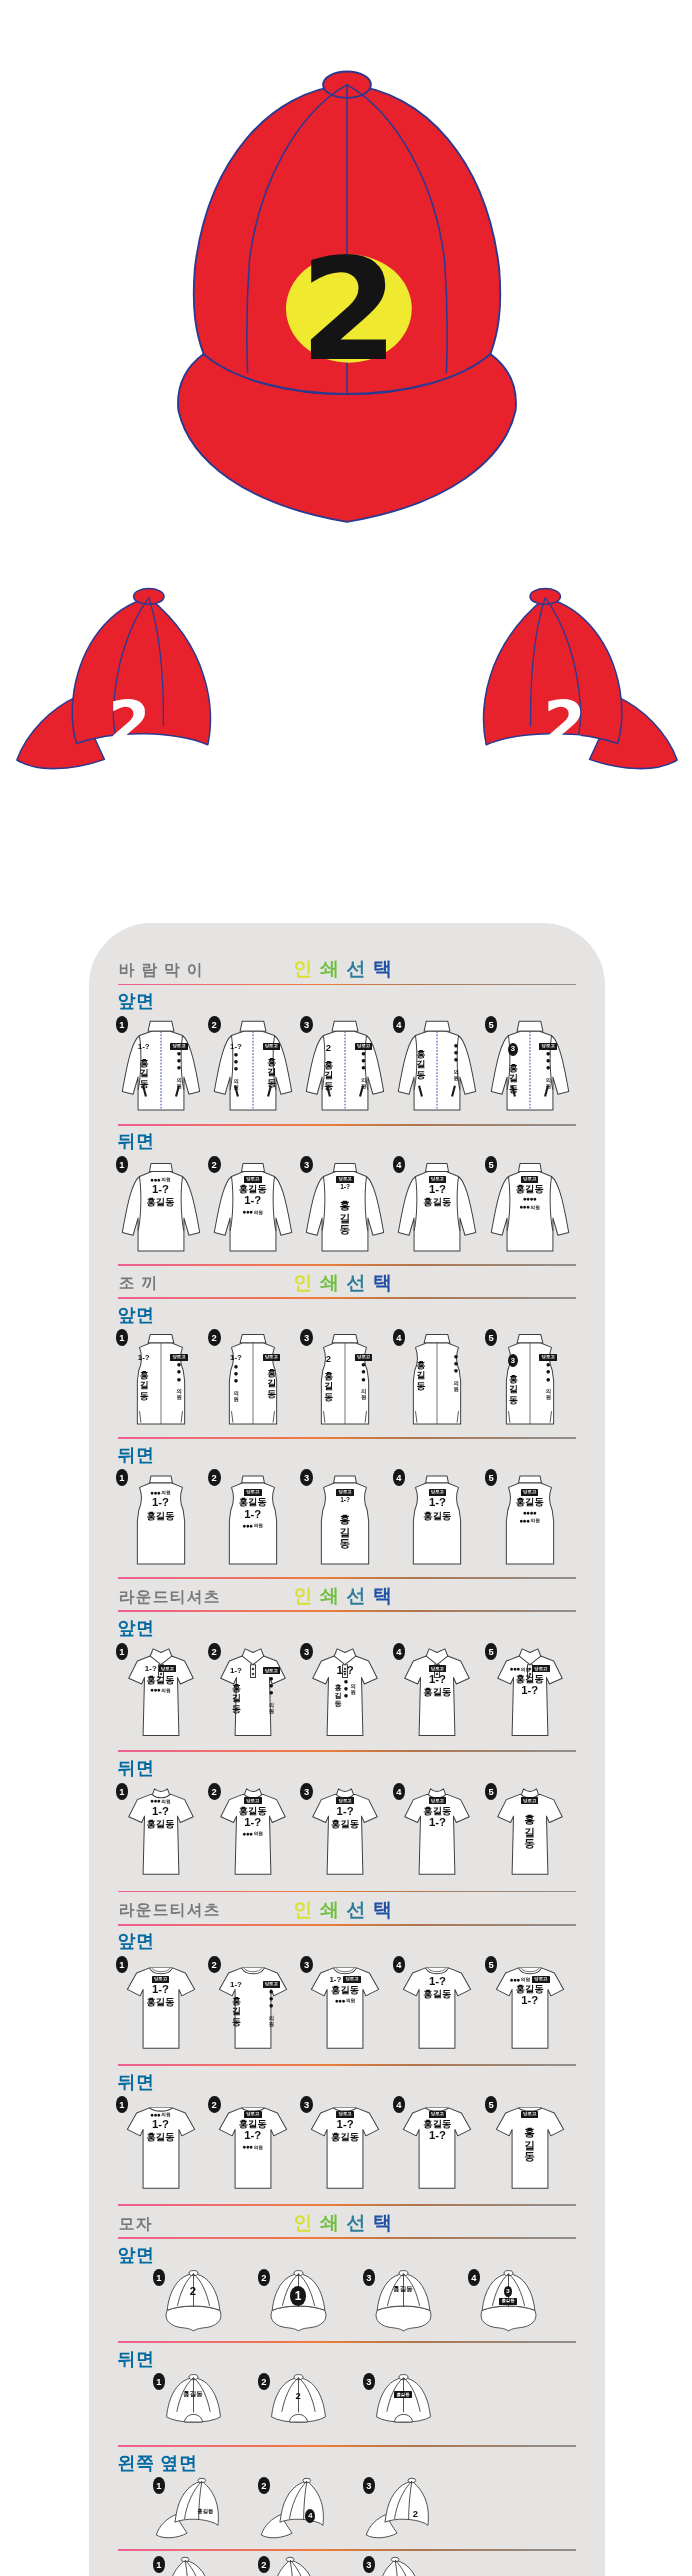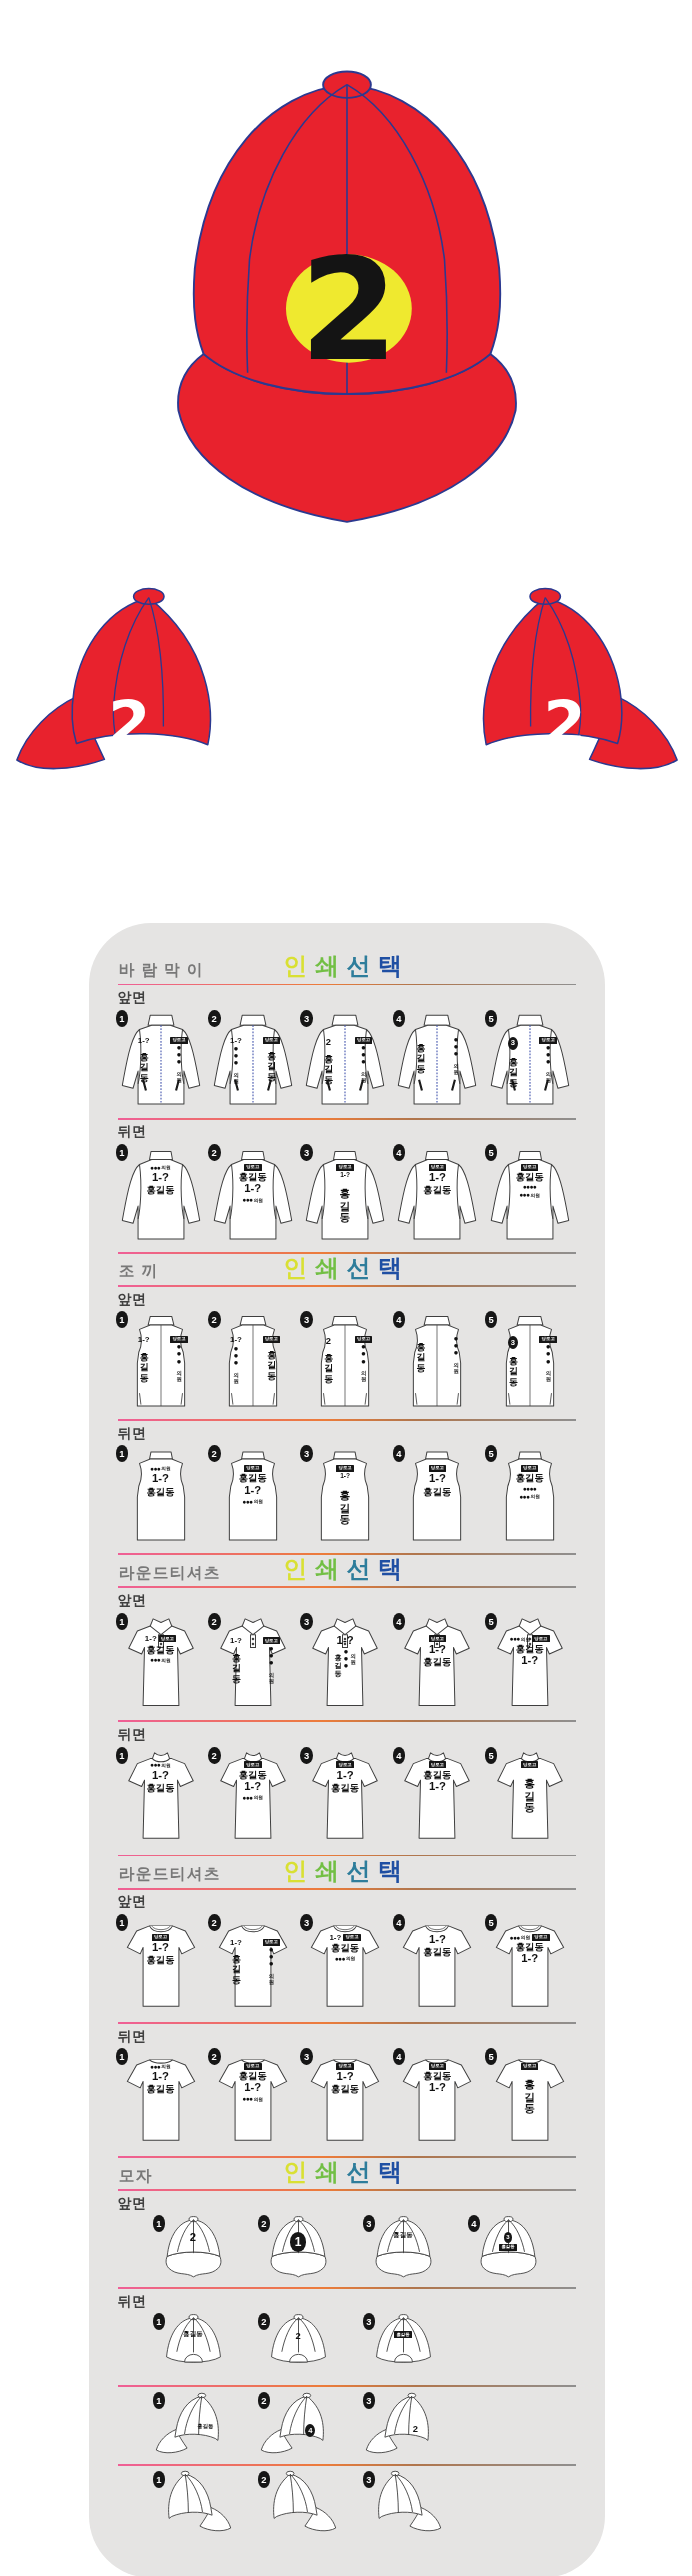--- a/index.html
+++ b/index.html
@@ -18,29 +18,29 @@
     width:516px;box-sizing:border-box;background:#e5e4e3;border-radius:62px;
     margin:133px auto 0;padding:33px 29px 45px;
   }
   .section-head{position:relative;height:25px;margin-bottom:1.3px;}
   .section-title{
     position:absolute;left:1.3px;bottom:0;color:#787878;font-weight:700;
     font-size:15.7px;letter-spacing:1.3px;white-space:nowrap;
   }
   .print-select{
     position:absolute;left:0;right:0;bottom:-1.3px;text-align:center;
-    font-size:24px;font-weight:800;letter-spacing:7.6px;white-space:nowrap;
+    font-size:19px;font-weight:800;letter-spacing:7.6px;white-space:nowrap;
   }
   .rule,.divider{
     height:1.9px;border:0;
     background:linear-gradient(90deg,#ef5f97 0%,#ec7c3a 45%,#b0764d 65%,#8f8f8f 100%);
   }
   .rule{margin:2.5px 0 3.8px;}
   .divider{margin:8.8px 0 3.8px;}
-  .row-label{font-size:14px;font-weight:800;color:#404040;margin:1.3px 0 1.3px;letter-spacing:0.6px;}
+  .row-label{font-size:18px;font-weight:800;color:#0369a1;margin:1.3px 0 1.3px;letter-spacing:0.6px;}
   .items{display:flex;gap:6.3px;align-items:flex-start;}
   .items.caps{margin-left:37px;gap:28px;}
   .opt{position:relative;width:86px;flex:0 0 auto;}
   .items.caps .opt{width:77px;}
   .gwrap{position:relative;width:100%;}
   .garment{display:block;width:100%;height:auto;}
   .badge{
     position:absolute;left:-1.9px;top:1.3px;z-index:3;width:12.6px;height:17px;
     background:#161616;border-radius:50%;color:#fff;font-weight:800;font-size:9.4px;
     display:flex;align-items:center;justify-content:center;
@@ -1395,20 +1395,21 @@
               <div class="zone z-center">
                 <div class="prow">
                   <span class="plogo">홍길동</span>
                 </div>
               </div>
             </div>
           </div>
         </div>
       </div>
       <div class="divider"></div>
+      <div class="row-label">왼쪽 옆면</div>
       <div class="items caps">
         <div class="opt">
           <span class="badge">1</span>
           <div class="gwrap">
             <svg class="garment g-cap-left" viewBox="0 0 120 100">
               <use href="#sym-cap-left"></use>
             </svg>
             <div class="ov ov-cap-left">
               <div class="zone z-center">
                 <div class="prow">

